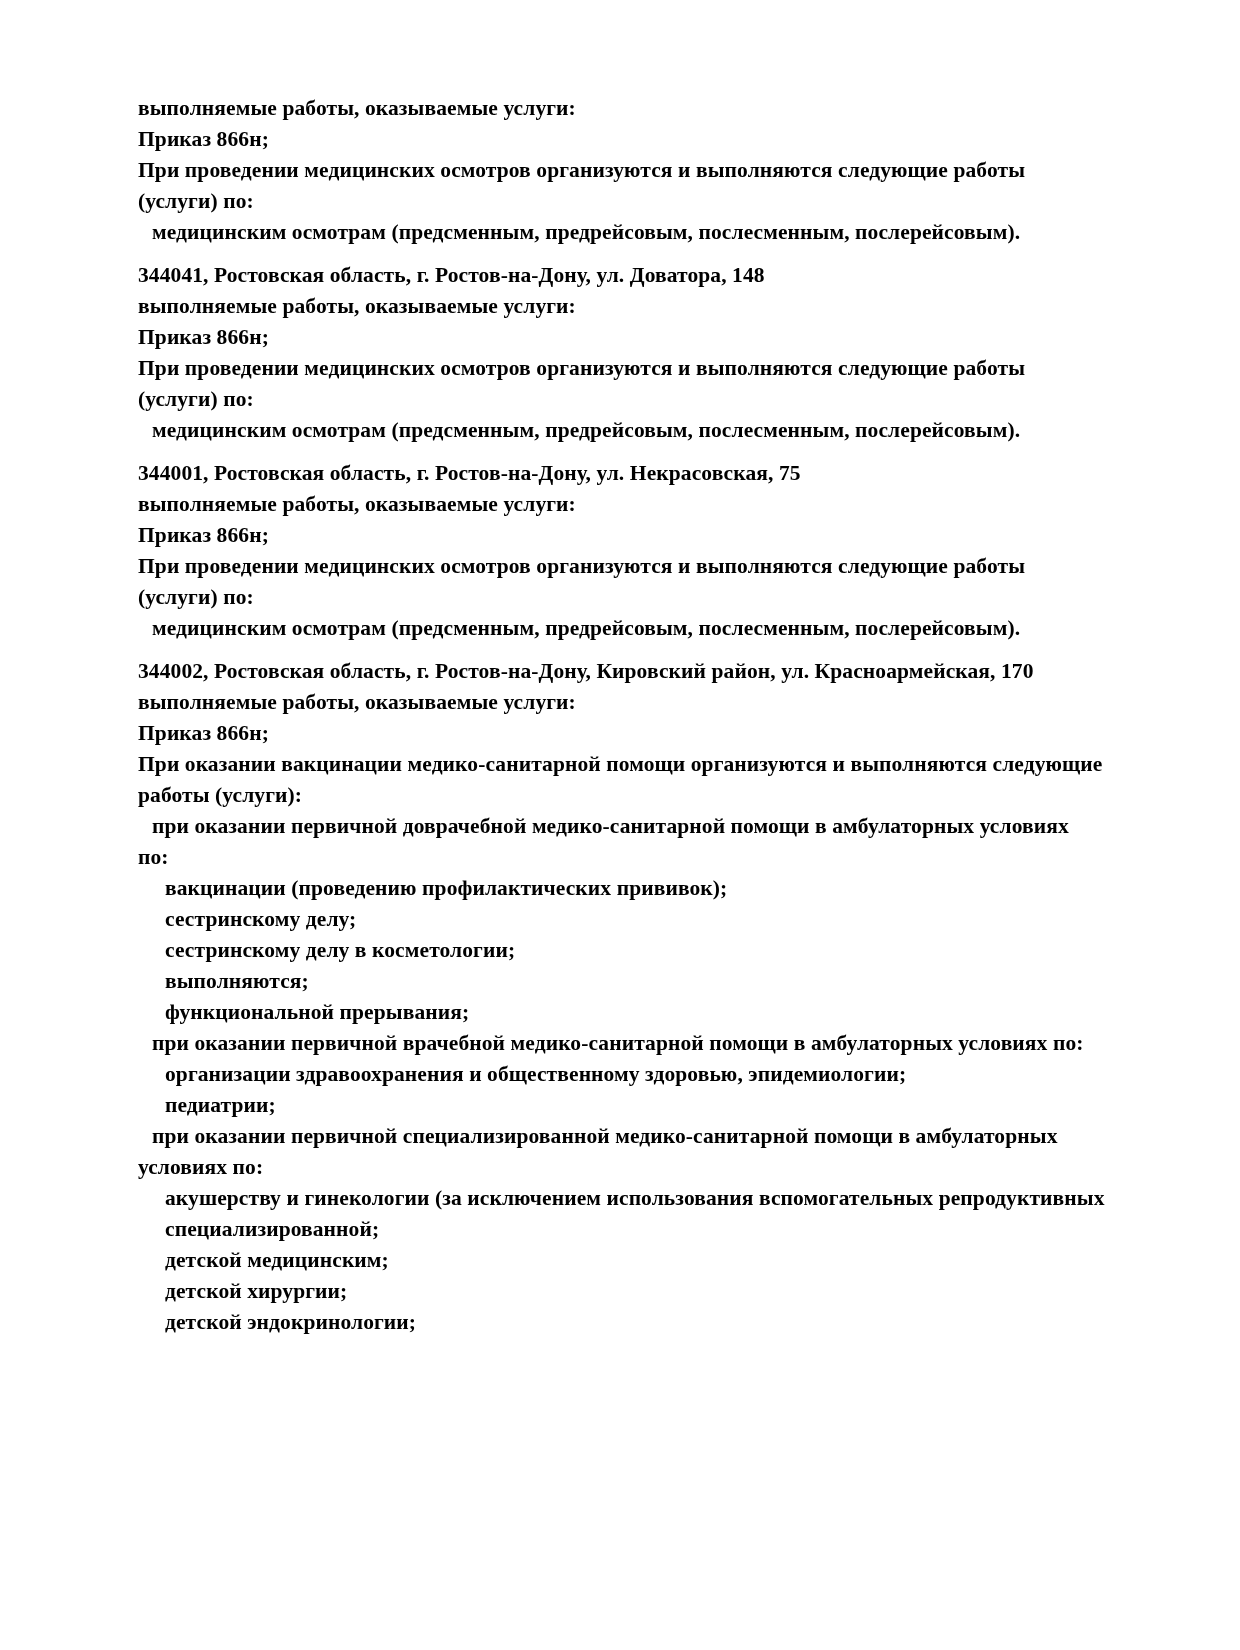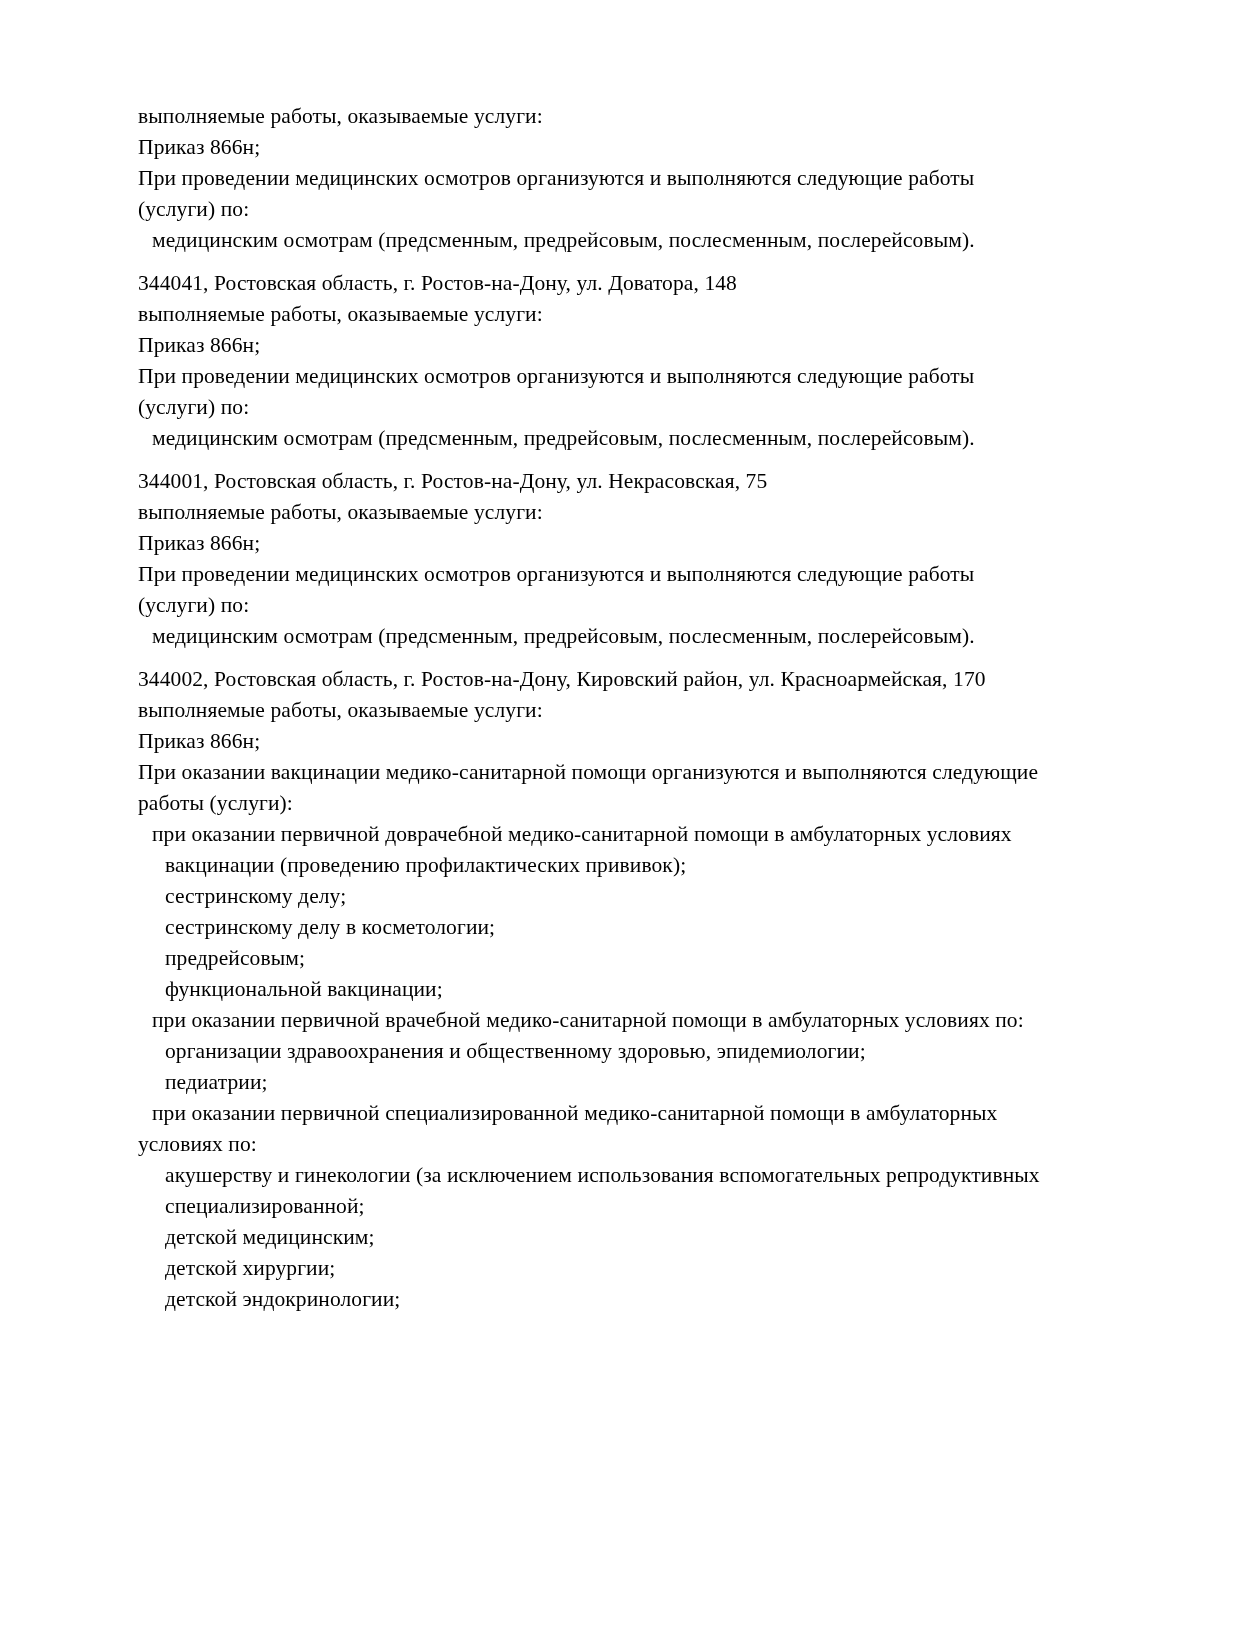--- a/index.html
+++ b/index.html
@@ -11,22 +11,23 @@
     width: 1240px;
     height: 1650px;
     position: relative;
     overflow: hidden;
     font-family: "Liberation Serif", "DejaVu Serif", serif;
     color: #000000;
   }
   .document-page {
     position: absolute;
     left: 138px;
-    top: 101px;
+    top: 93px;
     width: 1000px;
+    font-weight: bold;
   }
   .section {
     margin: 0 0 12px 0;
   }
   .section:last-child {
     margin-bottom: 8px;
   }
   .line {
     font-size: 21.5px;
     line-height: 31px;
@@ -65,25 +66,26 @@
       <div class="line i0">(услуги) по:</div>
       <div class="line i1">медицинским осмотрам (предсменным, предрейсовым, послесменным, послерейсовым).</div>
     </div>
     <div class="section">
       <div class="line i0">344002, Ростовская область, г. Ростов-на-Дону, Кировский район, ул. Красноармейская, 170</div>
       <div class="line i0">выполняемые работы, оказываемые услуги:</div>
       <div class="line i0">Приказ 866н;</div>
       <div class="line i0">При оказании вакцинации медико-санитарной помощи организуются и выполняются следующие</div>
       <div class="line i0">работы (услуги):</div>
       <div class="line i1">при оказании первичной доврачебной медико-санитарной помощи в амбулаторных условиях</div>
+      <div class="line i0">по:</div>
       <div class="line i2">вакцинации (проведению профилактических прививок);</div>
       <div class="line i2">сестринскому делу;</div>
       <div class="line i2">сестринскому делу в косметологии;</div>
-      <div class="line i2">предрейсовым;</div>
-      <div class="line i2">функциональной вакцинации;</div>
+      <div class="line i2">выполняются;</div>
+      <div class="line i2">функциональной прерывания;</div>
       <div class="line i1">при оказании первичной врачебной медико-санитарной помощи в амбулаторных условиях по:</div>
       <div class="line i2">организации здравоохранения и общественному здоровью, эпидемиологии;</div>
       <div class="line i2">педиатрии;</div>
       <div class="line i1">при оказании первичной специализированной медико-санитарной помощи в амбулаторных</div>
       <div class="line i0">условиях по:</div>
       <div class="line i2">акушерству и гинекологии (за исключением использования вспомогательных репродуктивных</div>
       <div class="line i2">специализированной;</div>
       <div class="line i2">детской медицинским;</div>
       <div class="line i2">детской хирургии;</div>
       <div class="line i2">детской эндокринологии;</div>

